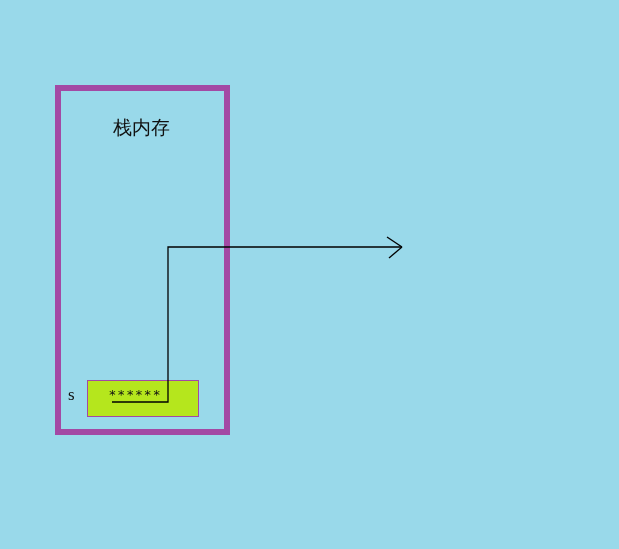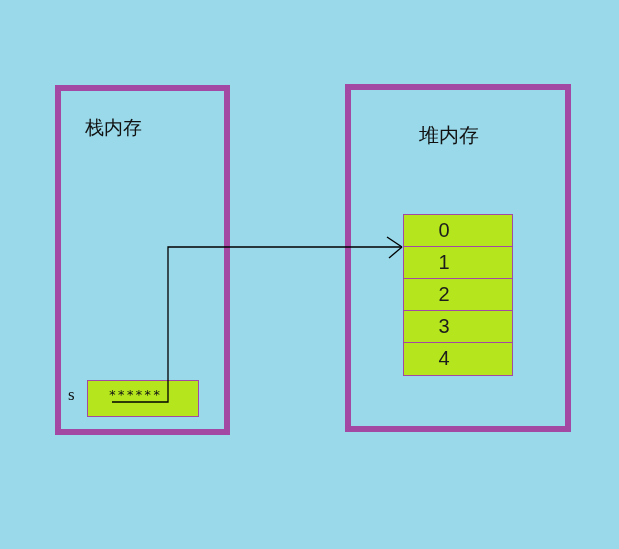--- a/index.html
+++ b/index.html
@@ -32,21 +32,21 @@
     width: 226px;
     height: 348px;
   }
   .box-title {
     position: absolute;
     color: #111;
     font-family: "Liberation Serif", serif;
     white-space: nowrap;
   }
   .stack-title {
-    left: 24px;
+    left: 52px;
     top: 24px;
     font-size: 19px;
   }
   .heap-title {
     left: 68px;
     top: 32px;
     font-size: 20px;
   }
   .heap-cells {
     position: absolute;
@@ -117,41 +117,20 @@
   <div class="memory-box stack-box">
     <div class="box-title stack-title">栈内存</div>
 
     <span class="var-name">s</span>
 
     <div class="var-box">
       <span class="var-value">******</span>
     </div>
   </div>
 
-  <div class="memory-box heap-box">
-    <div class="box-title heap-title">堆内存</div>
-
-    <div class="heap-cells">
-      <div class="heap-cell">
-        <span>0</span>
-      </div>
-      <div class="heap-cell">
-        <span>1</span>
-      </div>
-      <div class="heap-cell">
-        <span>2</span>
-      </div>
-      <div class="heap-cell">
-        <span>3</span>
-      </div>
-      <div class="heap-cell">
-        <span>4</span>
-      </div>
-    </div>
-  </div>
 
   <svg class="arrow-layer" width="619" height="549" viewBox="0 0 619 549">
     <polyline points="112,402 168,402 168,247 401,247" fill="none" stroke="#000000" stroke-width="1.3"></polyline>
     <line x1="402" y1="247" x2="387" y2="237" stroke="#000000" stroke-width="1.3"></line>
     <line x1="402" y1="247" x2="389" y2="258" stroke="#000000" stroke-width="1.3"></line>
   </svg>
 
 </div>
 
 </body></html>

